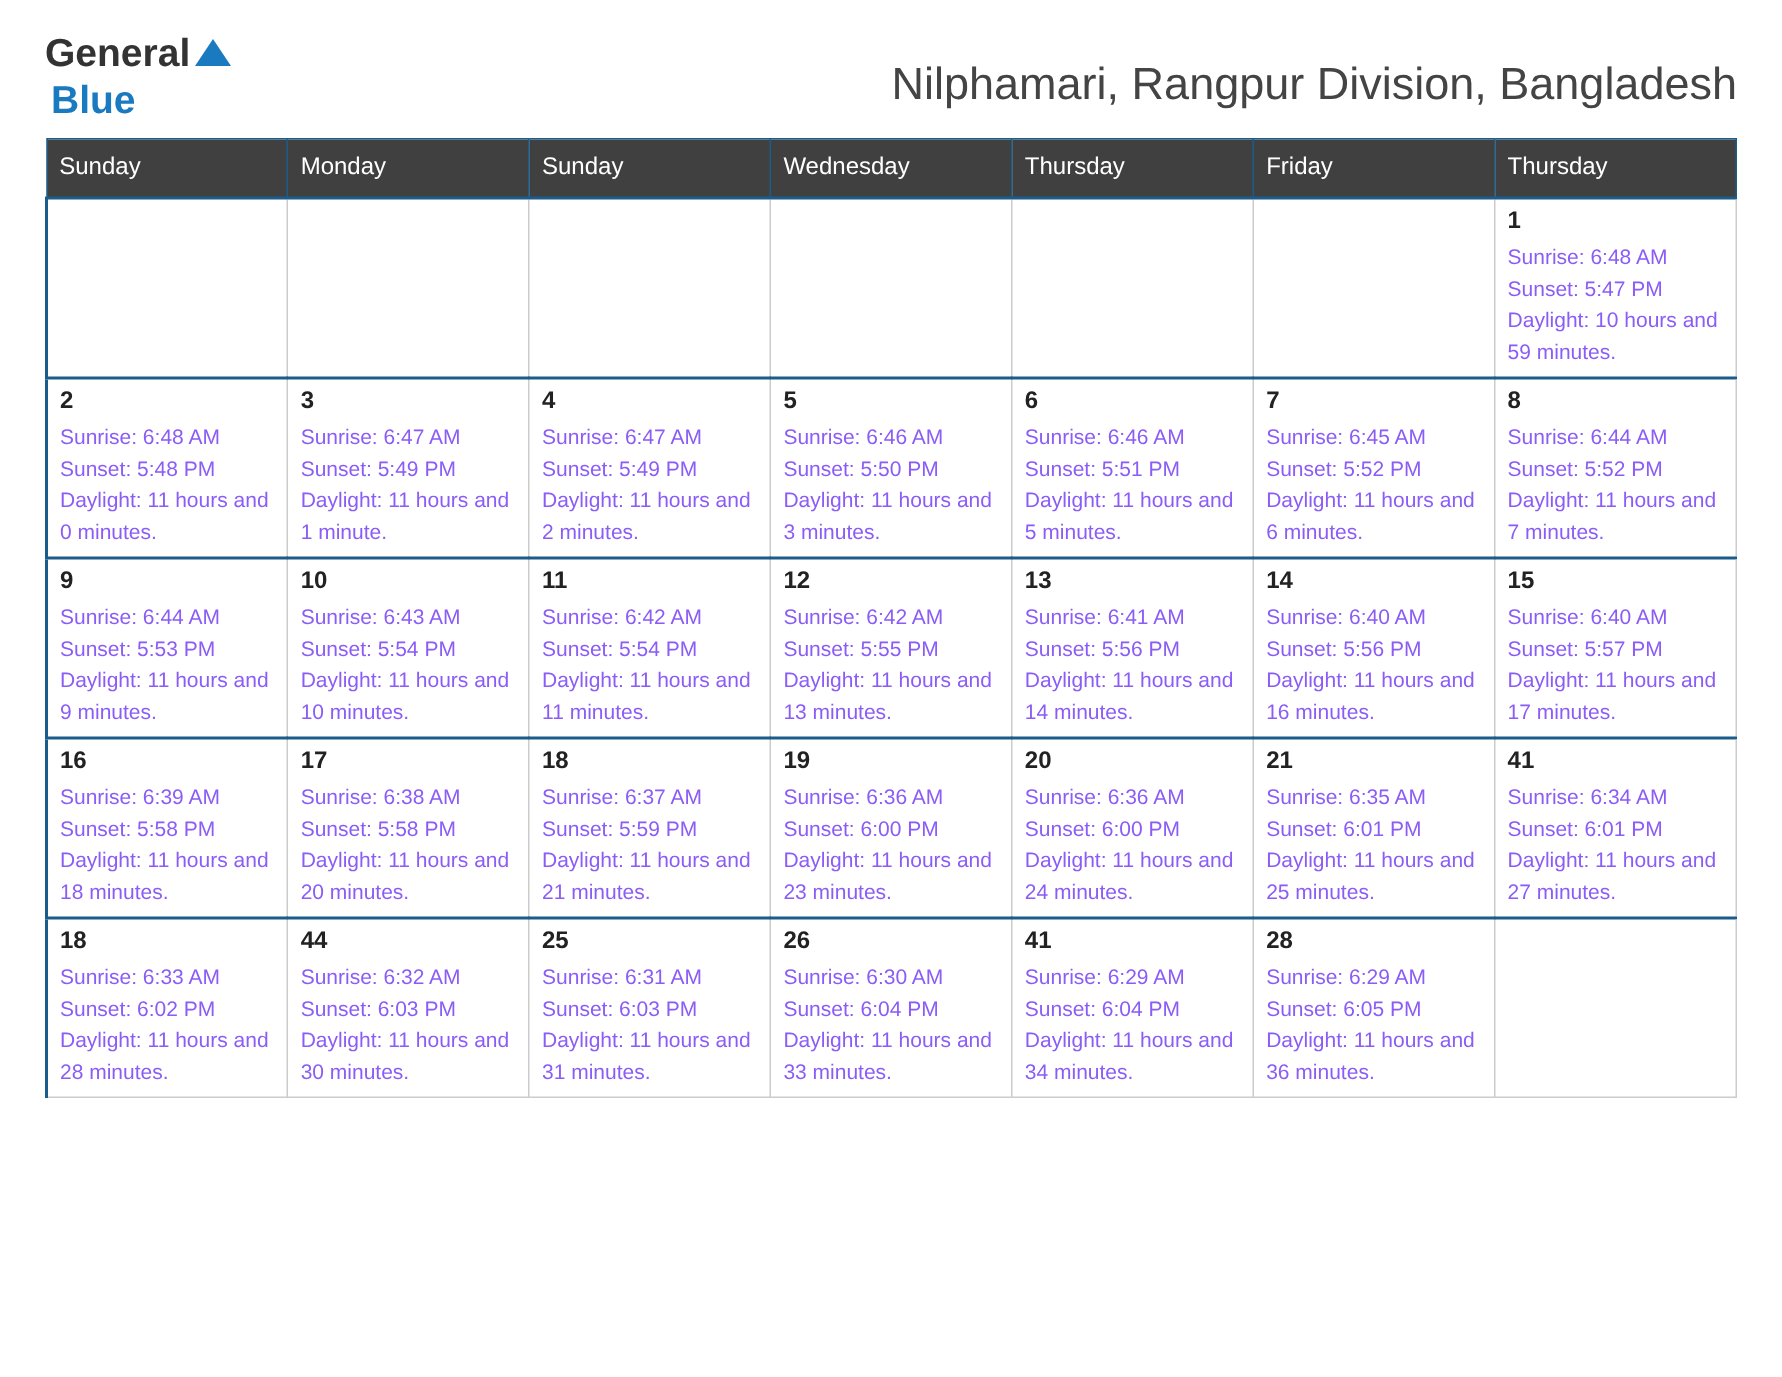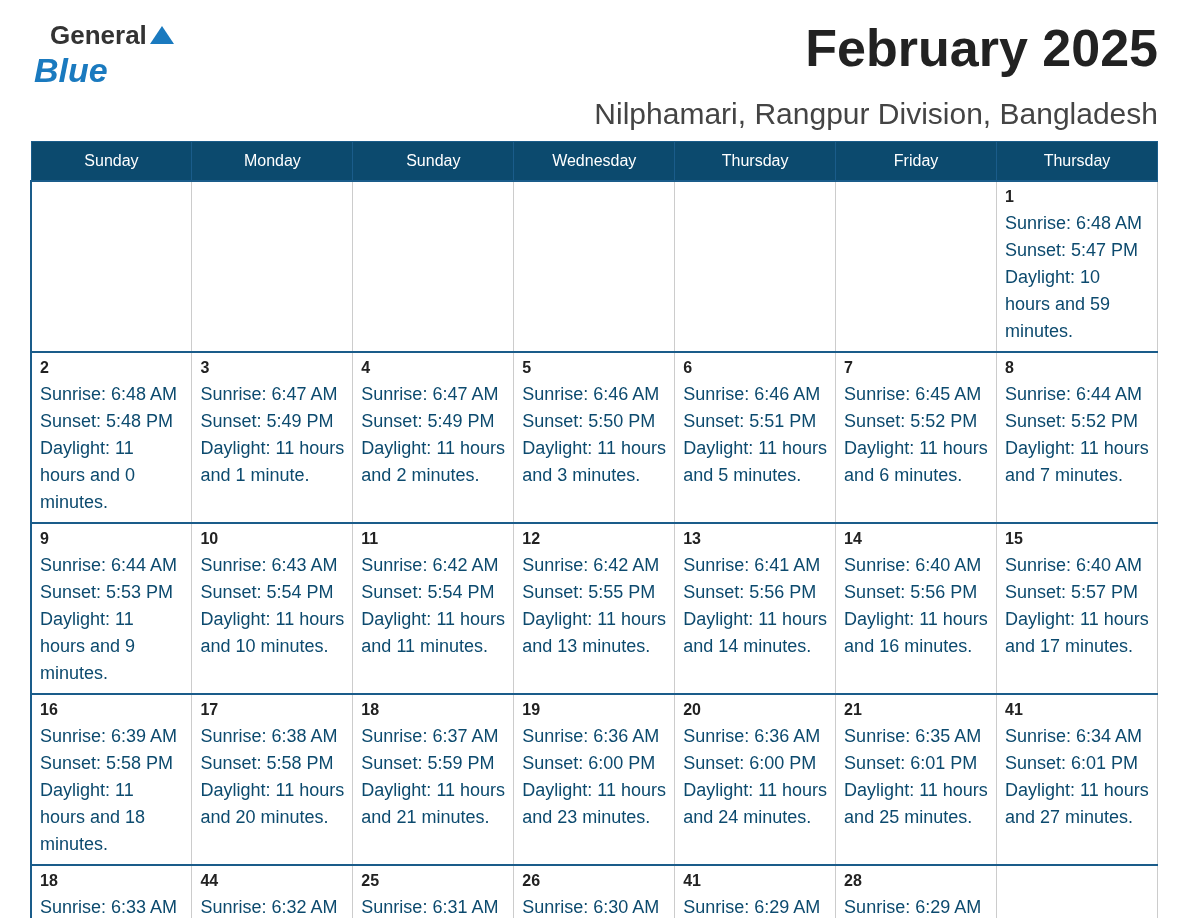--- a/index.html
+++ b/index.html
@@ -20,21 +20,20 @@
       display: flex;
       flex-direction: column;
       align-items: flex-start;
     }
     .logo-text {
       display: flex;
       align-items: center;
       font-size: 26px;
       font-weight: bold;
       color: #333;
-      margin-left: 20px;
     }
     .logo-general { color: #333; }
     .logo-blue { color: #1a7abf; }
     .logo-triangle {
       width: 0;
       height: 0;
       border-left: 12px solid transparent;
       border-right: 12px solid transparent;
       border-bottom: 18px solid #1a7abf;
       display: inline-block;
@@ -55,47 +54,47 @@
       color: #444;
       margin-top: 20px;
       text-align: center;
     }
     .calendar {
       width: 100%;
       border-collapse: collapse;
       margin-top: 8px;
     }
     .calendar thead tr th {
-      background-color: #0c4a6e;
+      background-color: #404040;
       color: #fff;
       padding: 10px 8px;
       font-size: 16px;
       font-weight: normal;
-      text-align: center;
+      text-align: left;
       border: 1px solid #1a5c8a;
     }
     .calendar tbody tr td {
       border: 1px solid #ccc;
       vertical-align: top;
       padding: 6px 8px;
       width: 14.28%;
       min-height: 100px;
       font-size: 13px;
       color: #333;
     }
     .day-number {
       font-size: 16px;
       font-weight: bold;
       display: block;
       margin-bottom: 4px;
       color: #222;
     }
     .day-info {
-      font-size: 18px;
-      color: #0c4a6e;
+      font-size: 14px;
+      color: #8b5cf6;
       line-height: 1.5;
     }
     .empty-cell {
       background: #fff;
     }
     tbody tr td:first-child {
       border-left: 2px solid #1a5c8a;
     }
     tbody tr {
       border-top: 2px solid #1a5c8a;
@@ -104,25 +103,24 @@
 </head>
 <body>
 
 <div class="header-section">
   <div class="logo-area">
     <div class="logo-text">
       <span class="logo-general">General</span>
       <span class="logo-triangle"></span>
     </div>
     <div style="margin-left:4px;">
-      <span class="logo-blue" style="font-size:34px;font-weight:bold;font-style:italic;">Blue</span>
+      <span class="logo-blue" style="font-size:26px;font-weight:bold;">Blue</span>
     </div>
   </div>
   <div class="title-area">
-    <div class="main-title">February 2025</div>
     <div class="subtitle">Nilphamari, Rangpur Division, Bangladesh</div>
   </div>
 </div>
 
 <table class="calendar">
   <thead>
     <tr>
     <th>Sunday</th>
         <th>Monday</th>
         <th>Sunday</th>

